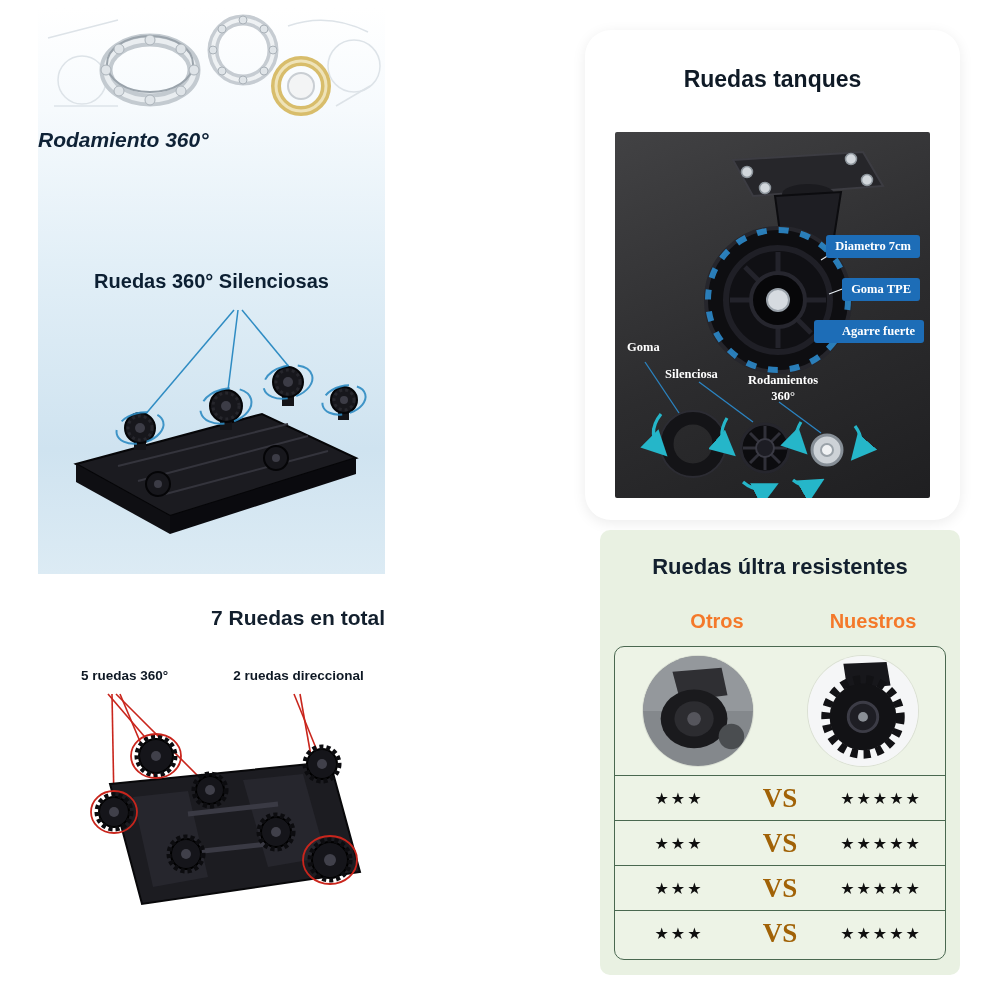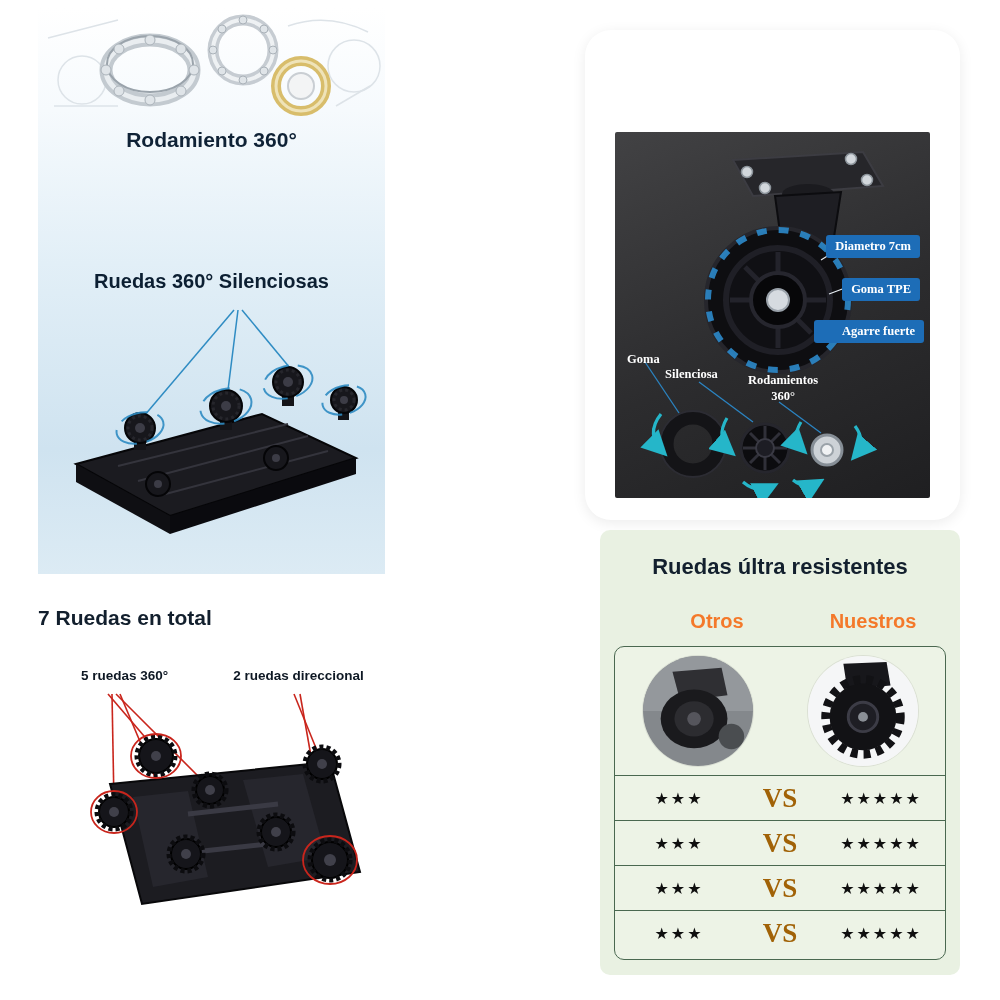--- a/index.html
+++ b/index.html
@@ -2,47 +2,47 @@
 <html><head>
 <meta charset="utf-8">
 <style>
   * { margin:0; padding:0; box-sizing:border-box; }
   html,body { width:1000px; height:1000px; background:#ffffff; font-family:"Liberation Sans", sans-serif; position:relative; overflow:hidden; }
   .abs { position:absolute; }
 
   
   .panel-lt { left:38px; top:8px; width:347px; height:566px;
     background:linear-gradient(180deg,#ffffff 0%,#f6fafd 18%,#e2eff7 45%,#cfe3f0 78%,#dcebf4 100%); }
-  .lt-title { top:118px; left:0; width:100%; text-align:center; font-size:21px; font-weight:bold;
-    color:#0f2236; line-height:1.35; }
+  .lt-title { top:118px; left:0; width:100%; text-align:left; font-size:21px; font-weight:bold;
+    color:#0f2236; line-height:1.35;font-style:italic; }
   .lt-subtitle { top:262px; left:0; width:100%; text-align:center; font-size:20px; font-weight:bold; color:#0c1f32; }
   .lt-bearings { top:0; left:0; }
   .lt-photo { top:298px; left:0; }
 
   
   .panel-lb { left:38px; top:588px; width:347px; height:377px; background:#ffffff; }
-  .lb-title { top:18px; left:0; width:100%; text-align:left; font-size:21px; font-weight:bold; color:#121f2d; }
+  .lb-title { top:18px; left:0; width:100%; text-align:right; font-size:21px; font-weight:bold; color:#121f2d; }
   .lb-label { font-size:13.5px; font-weight:bold; color:#0e1824; text-align:center; }
   .lb-label-swivel { top:80px; left:14px; width:145px; }
   .lb-label-dir { top:80px; left:183px; width:155px; }
   .lb-photo { top:104px; left:0; }
 
   
   .panel-rt { left:585px; top:30px; width:375px; height:490px; background:#ffffff;
     border-radius:26px; box-shadow:0 3px 14px rgba(0,0,0,.08); }
   .rt-title { top:36px; left:0; width:100%; text-align:center; font-size:23px; font-weight:bold; color:#0f1a26; }
   .rt-dark { left:30px; top:102px; width:315px; height:366px; border-radius:2px;
     background:linear-gradient(155deg,#424244 0%,#2c2c2e 55%,#1f1f21 100%); overflow:hidden;font-family:Liberation Serif, serif; }
   .co { position:absolute; background:#1d6db7; color:#ffffff; font-size:12.5px; font-weight:bold;
     padding:4px 9px; border-radius:3px; white-space:nowrap; }
   .co-diameter { right:10px; top:103px; }
   .co-rubber   { right:10px; top:146px; }
   .co-grip     { right:6px;  top:188px;padding-left:28px; }
   .wlabel { position:absolute; color:#ffffff; font-weight:bold; font-size:12.5px; white-space:nowrap; }
-  .wl-goma { left:12px; top:220px; }
+  .wl-goma { left:12px; top:208px; }
   .wl-sil  { left:50px; top:235px; }
   .wl-bear { left:120px; top:240px; width:96px; text-align:center; white-space:normal; line-height:1.3; }
 
   
   .panel-rb { left:600px; top:530px; width:360px; height:445px; background:#e9f1e2; border-radius:10px; }
   .rb-title { top:24px; left:0; width:100%; text-align:center; font-size:22px; font-weight:bold; color:#13202e; }
   .rb-col { position:absolute; top:80px; font-size:20px; font-weight:bold; color:#f4792a; text-align:center; }
   .rb-col-others { left:62px;  width:110px; }
   .rb-col-ours   { left:208px; width:130px; }
   .rb-box { left:14px; top:116px; width:332px; height:314px; border:1.5px solid #4a6850; border-radius:10px;
@@ -193,20 +193,21 @@
     </g>
     <g stroke="#c9251c" stroke-width="1.8" fill="none">
       <ellipse cx="118" cy="64" rx="25" ry="22"></ellipse>
       <ellipse cx="76" cy="120" rx="23" ry="21"></ellipse>
       <ellipse cx="292" cy="168" rx="27" ry="24"></ellipse>
     </g>
   </svg>
 </div>
 
 <div class="abs panel-rt">
+  <div class="abs rt-title">Ruedas tanques</div>
 
   <div class="abs rt-dark">
     <svg class="abs" style="left:0;top:0" width="315" height="366" viewBox="0 0 315 366">
       <defs>
         <marker id="ar" markerWidth="8" markerHeight="8" refX="6" refY="4" orient="auto">
           <path d="M0 0 L8 4 L0 8 z" fill="#25b6c9"></path>
         </marker>
       </defs>
       <polygon points="118,28 248,20 268,54 138,64" fill="#26262a" stroke="#3c3c42" stroke-width="2"></polygon>
       <g fill="#d2d7dc" stroke="#8c949b" stroke-width="1.5">

